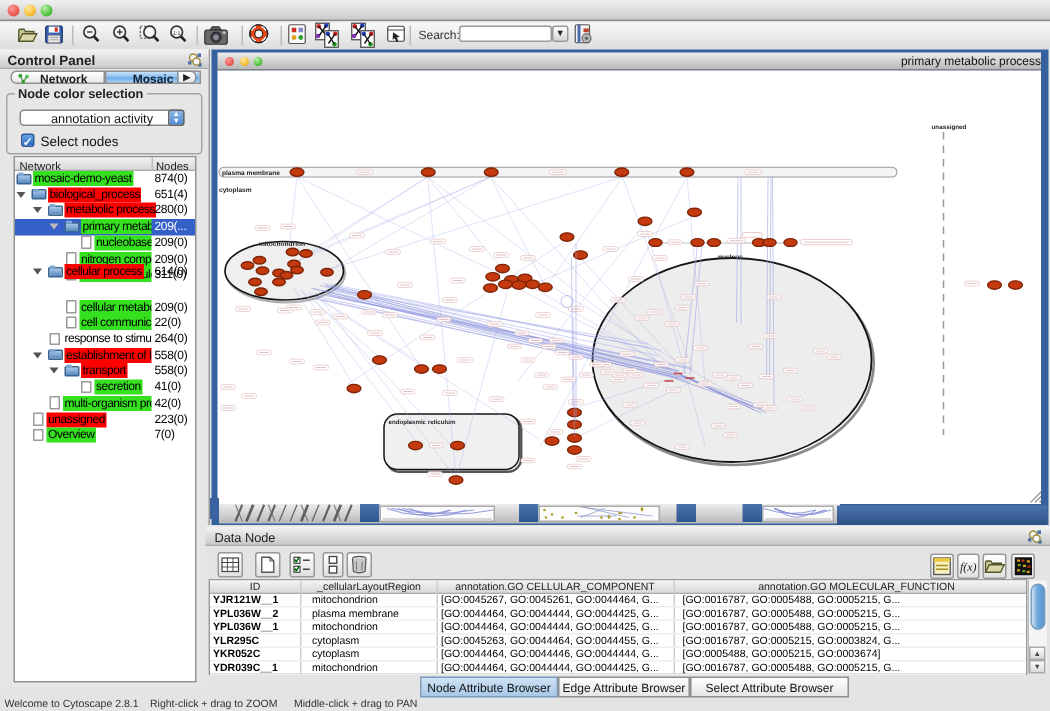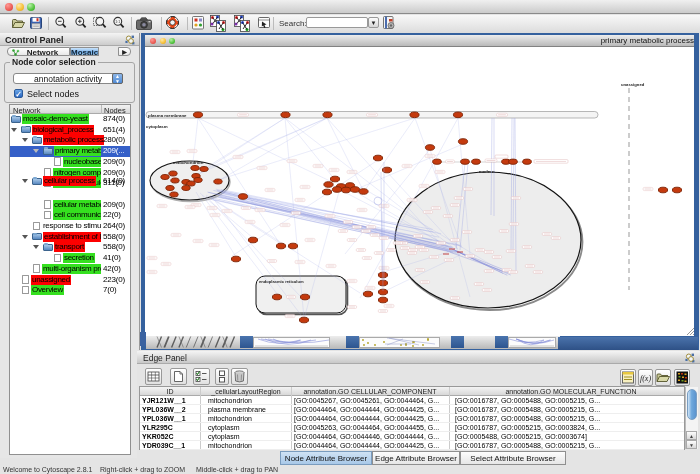--- a/index.html
+++ b/index.html
@@ -12,21 +12,21 @@
 #searchlbl{left:279px;top:19px;font-size:8px;color:#333;}
 #searchbox{left:306px;top:17px;width:62px;height:11px;background:#fff;border:1px solid #999;border-radius:2px;}
 #searcharrow{left:368px;top:17px;width:11px;height:11px;background:linear-gradient(#fdfdfd,#d6d6d6);border:1px solid #999;border-radius:2px;font-size:6px;color:#222;text-align:center;line-height:10px;}
 
 #cpanel{left:0;top:33px;width:140px;height:425px;background:#e6e6e6;border-right:1px solid #9a9a9a;}
 #cphead{left:0;top:33px;width:139px;height:13px;background:linear-gradient(#f4f4f4,#cccccc);border-bottom:1px solid #aaa;}
 #cphead .t{position:absolute;left:5px;top:2px;font-size:9px;font-weight:bold;color:#222;}
 #tabs{left:7px;top:47px;width:124px;height:9px;}
 .tab{position:absolute;top:0;height:9px;font-size:8px;font-weight:bold;color:#222;text-align:center;line-height:9px;border:1px solid #8f8f8f;background:linear-gradient(#fff,#e8e8e8);}
 #tabnet{left:0;width:63px;border-radius:4px 0 0 4px;}
-#tabmos{left:63px;width:29px;background:linear-gradient(#c9e2fa 0%,#8fc0f0 45%,#6babe8 55%,#a8d2f6 100%);color:#123;}
+#tabmos{left:63px;width:64px;background:linear-gradient(#c9e2fa 0%,#8fc0f0 45%,#6babe8 55%,#a8d2f6 100%);color:#123;}
 #tabarr{left:111px;width:13px;border-radius:0 4px 4px 0;font-size:6px;}
 #grpbox{left:4px;top:62px;width:131px;height:41px;border:1px solid #a5a5a5;border-radius:3px;}
 #grplbl{left:10px;top:57px;font-size:8.5px;font-weight:bold;color:#222;background:#e6e6e6;padding:0 2px;}
 #combo{left:13px;top:73px;width:110px;height:11px;background:#fff;border:1px solid #888;border-radius:3px;font-size:8.5px;text-align:center;line-height:10px;color:#111;}
 #combostep{left:112px;top:73px;width:11px;height:11px;background:linear-gradient(#8db6e8,#4f8bd6);border:1px solid #666;border-radius:2px;color:#fff;font-size:5px;line-height:5px;text-align:center;}
 #chk{left:14px;top:89px;width:9px;height:9px;background:linear-gradient(#6aa6e8,#2a66c0);border:1px solid #2a5a9a;border-radius:2px;color:#fff;font-size:8px;line-height:9px;text-align:center;font-weight:bold;}
 #chklbl{left:27px;top:89px;font-size:9px;color:#111;}
 #treebox{left:9px;top:104px;width:122px;height:351px;background:#fff;border:1px solid #909090;}
 #treehdr{left:10px;top:105px;width:120px;height:9px;background:linear-gradient(#f2f2f2,#d8d8d8);border-bottom:1px solid #aaa;font-size:7.5px;color:#222;}
 .trow{position:absolute;left:10px;width:120px;height:10.7px;font-size:8px;letter-spacing:-0.3px;white-space:nowrap;}
@@ -748,21 +748,21 @@
       <path d="M9 2 Q23 13 36 3" fill="none" stroke="#8890d8" stroke-width="0.6"></path>
       <path d="M8 2 Q26 10 43 3" fill="none" stroke="#8890d8" stroke-width="0.6"></path>
       <path d="M8 2 Q27 10 46 3" fill="none" stroke="#8890d8" stroke-width="0.6"></path>
       <line x1="2" y1="9" x2="46" y2="9" stroke="#999" stroke-width="0.5"></line>
     </svg>
 <div class="strip" style="left:558px;top:337px;width:140px;height:13px;background:linear-gradient(#4a72ab,#2e5186)"></div>
 </div>
 
 <div class="abs" id="dpanel"></div>
 <div class="abs" id="dphead">
-    <div class="t">Edge Panel</div>
+    <div class="t">Data Node</div>
 <svg style="position:absolute;right:5px;top:2px" width="10" height="10" viewBox="0 0 10 10">
       <rect x="6.6" y="0.6" width="2.4" height="2.4" fill="#4a6fa5"></rect>
       <rect x="0.4" y="5.8" width="2.2" height="2.2" fill="#4a6fa5"></rect>
       <rect x="7" y="7" width="2.4" height="2.4" fill="#4a6fa5"></rect>
       <circle cx="3.8" cy="3.4" r="2.4" fill="#f2f6fa" stroke="#a08c3c" stroke-width="1"></circle>
       <circle cx="6" cy="6" r="2.4" fill="#f2f6fa" stroke="#a08c3c" stroke-width="1"></circle>
     </svg>
   </div>
 <div id="dptoolbar">
 <div class="dbtn" style="left:145px;top:368px;width:17px"></div>

